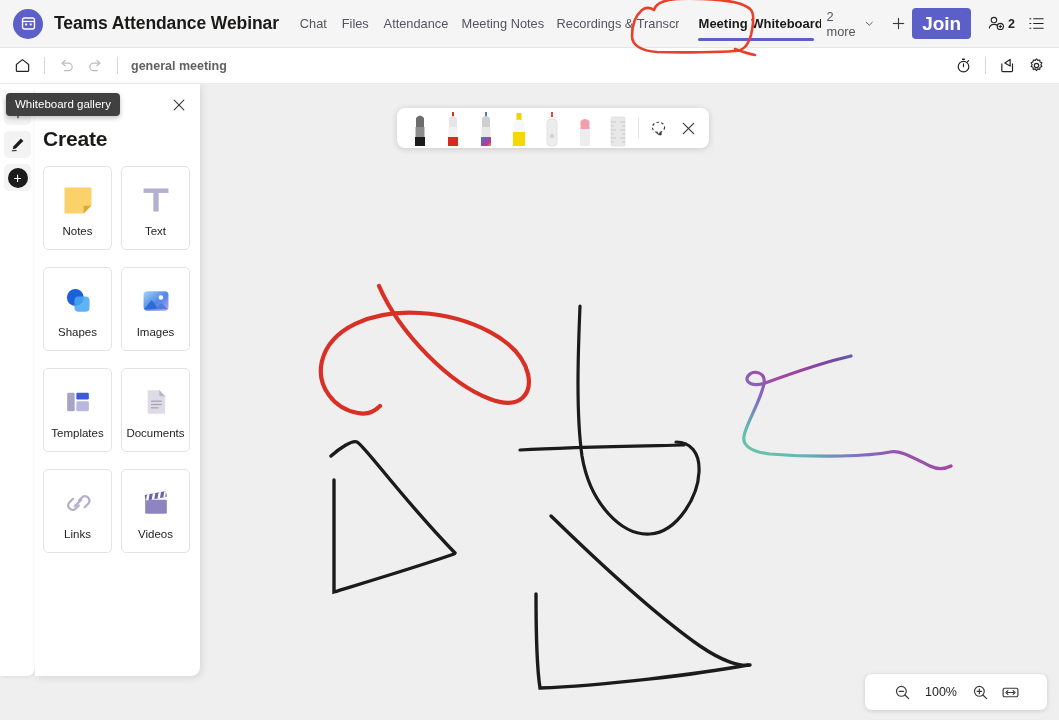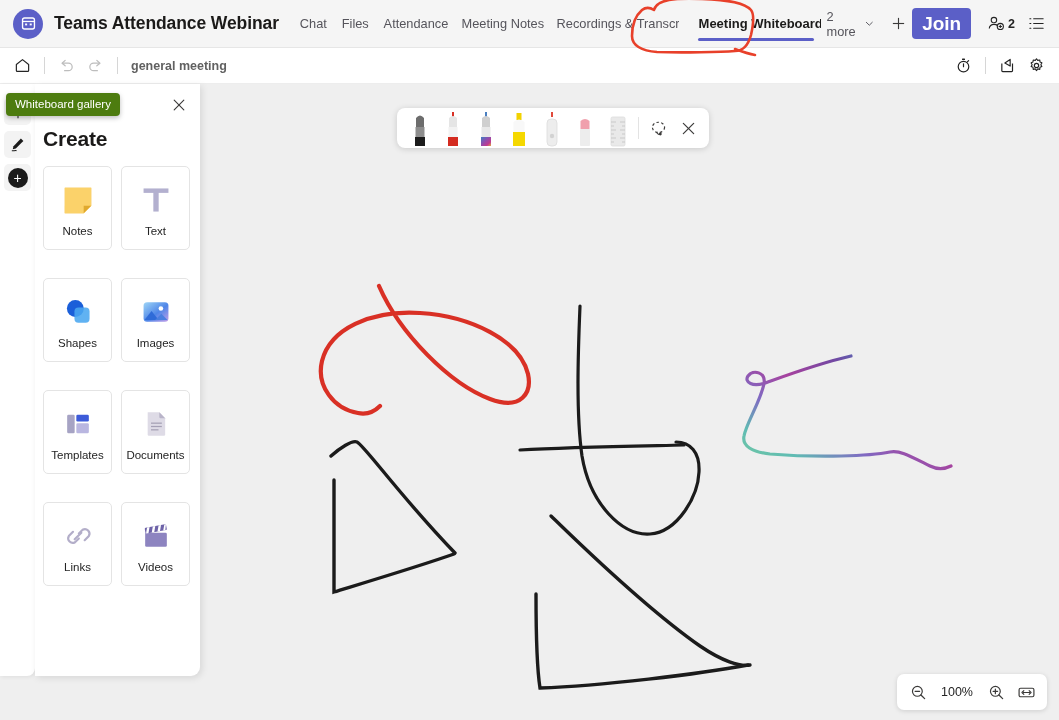--- a/index.html
+++ b/index.html
@@ -91,21 +91,21 @@
     background: #f3f3f3; display: flex; align-items: center; justify-content: center;
   }
   .rail-btn.first { margin-top: 14px; }
   .rail-plus {
     width: 20px; height: 20px; border-radius: 50%; background: #1b1b1b;
     display: flex; align-items: center; justify-content: center;
     color: #fff; font-size: 14px; line-height: 1;
   }
   .tooltip {
     position: absolute; left: 6px; top: 93px; z-index: 50;
-    background: #4d7c0f; color: #fff; font-size: 11.5px;
+    background: #404040; color: #fff; font-size: 11.5px;
     padding: 5px 9px 6px 9px; border-radius: 4px; white-space: nowrap;
     box-shadow: 0 2px 5px rgba(0,0,0,0.25);
   }
 
   
   .panel {
     position: absolute; top: 84px; left: 35px; width: 165px; height: 592px;
     background: #fff; border-bottom-right-radius: 9px;
     box-shadow: 2px 2px 7px rgba(0,0,0,0.10);
     z-index: 25;
@@ -114,21 +114,21 @@
     position: absolute; right: 9px; top: 9px; width: 24px; height: 24px;
     display: flex; align-items: center; justify-content: center;
     color: #3b3a39; cursor: pointer; font-size: 15px;
   }
   .panel-title {
     font-size: 21px; font-weight: bold; color: #1b1a19;
     margin: 43px 0 0 8px; letter-spacing: -0.2px;
   }
   .grid {
     display: grid; grid-template-columns: repeat(2, 69px);
-    gap: 28px 9px; margin: 15px 0 0 8px;
+    gap: 17px 9px; margin: 15px 0 0 8px;
   }
   .card {
     width: 69px; height: 84px; border: 1px solid #e4e4e4; border-radius: 5px;
     background: #fff; display: flex; flex-direction: column;
     align-items: center; justify-content: center; cursor: pointer;
   }
   .card-ico { height: 42px; display: flex; align-items: center; justify-content: center; }
   .card-lbl { font-size: 11.5px; color: #242424; margin-top: 4px; }
 
   
@@ -140,21 +140,21 @@
   }
   .pen { width: 33px; height: 40px; display: flex; align-items: flex-end; justify-content: center; cursor: pointer; }
   .pt-div { width: 1px; height: 22px; background: #e3e3e3; margin: 0 4px; }
   .pt-btn { width: 30px; height: 40px; display: flex; align-items: center; justify-content: center; cursor: pointer; color: #3b3a39; }
 
   
   .zoomctl {
     position: absolute; right: 12px; bottom: 10px; height: 36px;
     background: #fff; border-radius: 7px;
     box-shadow: 0 1px 5px rgba(0,0,0,0.14);
-    display: flex; align-items: center; padding: 0 6px; z-index: 30;
+    display: flex; align-items: center; padding: 0 22px; z-index: 30;
   }
   .z-btn { width: 30px; height: 30px; display: flex; align-items: center; justify-content: center; cursor: pointer; color: #3b3a39; }
   .z-val { font-size: 12.5px; color: #242424; width: 48px; text-align: center; }
 </style>
 </head>
 <body>
 
 <div id="app">
 
   <div class="header">

